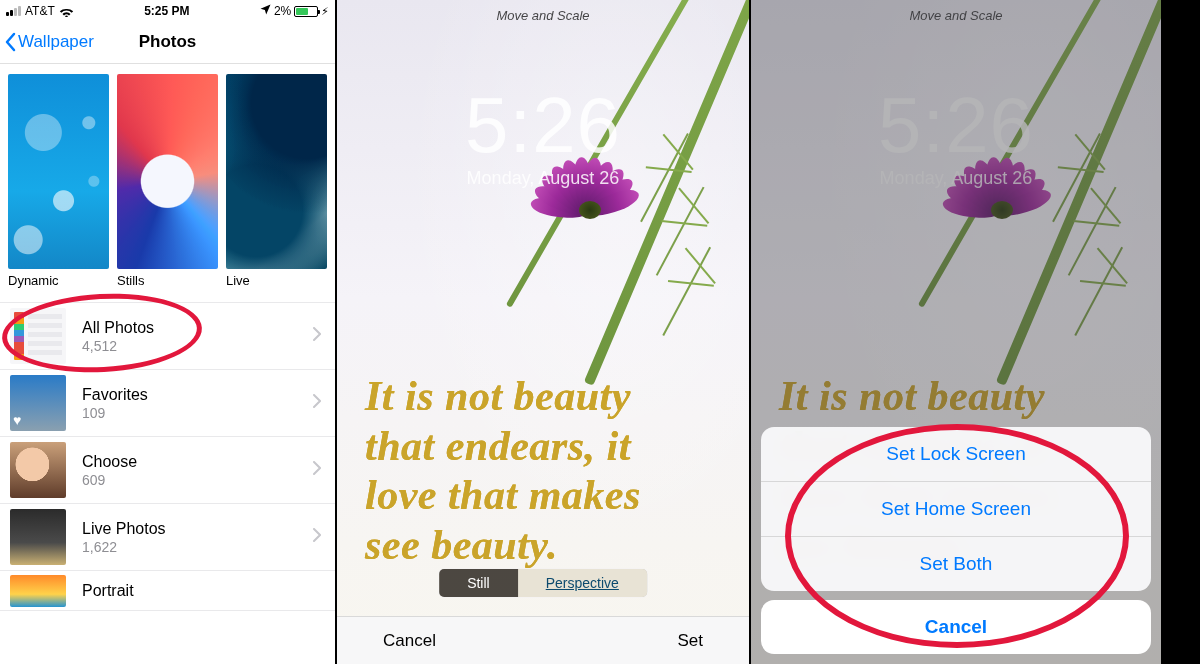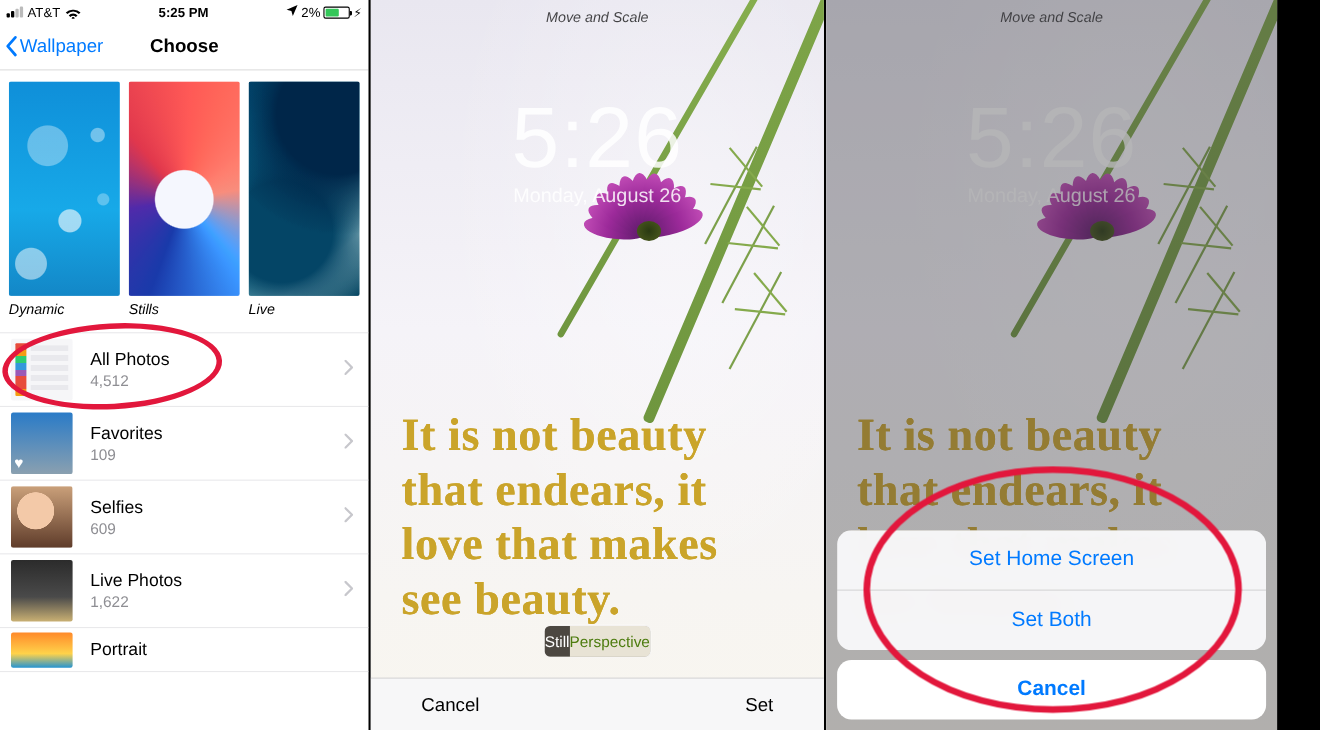--- a/index.html
+++ b/index.html
@@ -25,21 +25,21 @@
   .battery::after { content:""; position:absolute; right:-3px; top:3px; width:2px; height:4px; background:#000; border-radius:0 1px 1px 0; }
   .battery .fill { position:absolute; left:1px; top:1px; bottom:1px; width:54%; background:#34c759; border-radius:1px; }
   .bolt { font-size:11px; }
 
   .nav-bar { position:relative; height:44px; border-bottom:1px solid rgba(0,0,0,.12); display:flex; align-items:center; justify-content:center; }
   .nav-back { position:absolute; left:4px; top:0; bottom:0; display:flex; align-items:center; color:#007aff; font-size:17px; cursor:pointer; }
   .nav-back svg { margin-right:2px; }
   .nav-title { font-size:17px; font-weight:600; }
 
   .cat-row { display:flex; gap:8px; padding:10px 8px 0; }
-  .cat-item { flex:1;font-style:italic; }
+  .cat-item { flex:1; }
   .cat-thumb { width:100%; height:195px; border-radius:2px; }
   .cat-label { font-size:13px; margin-top:4px; color:#000; }
   .cat-thumb.dynamic { background:
       radial-gradient(circle at 20% 85%, rgba(255,255,255,.5) 14px, transparent 15px),
       radial-gradient(circle at 55% 65%, rgba(255,255,255,.6) 10px, transparent 11px),
       radial-gradient(circle at 35% 30%, rgba(255,255,255,.35) 18px, transparent 19px),
       radial-gradient(circle at 80% 25%, rgba(255,255,255,.4) 6px, transparent 7px),
       radial-gradient(circle at 85% 55%, rgba(255,255,255,.3) 5px, transparent 6px),
       linear-gradient(180deg,#0f8fd9,#17a9e8 60%,#1387c7); }
   .cat-thumb.stills { background:
@@ -86,32 +86,32 @@
   .frond { position:absolute; left:50%; width:2px; height:100px; background:#7ca04a; }
   .frond::before,.frond::after{ content:""; position:absolute; left:-22px; width:46px; height:2px; background:#85aa4c; }
   .frond::before{ top:20px; transform:rotate(22deg);} .frond::after{ top:40px; transform:rotate(-22deg);}
   .flower { position:absolute; right:108px; top:168px; width:110px; height:72px; }
   .petals { position:absolute; inset:0; }
   .petal { position:absolute; left:50%; top:50%; width:56px; height:18px; background:linear-gradient(90deg,#5d1a6a,#9c2a9a 60%,#c04bb5); border-radius:60% 40% 40% 60%/50% 50% 50% 50%; transform-origin:0 50%; }
   .center { position:absolute; left:44%; top:46%; width:22px; height:18px; background:radial-gradient(circle,#2a3a12,#4d5c1e); border-radius:50%; }
 
   .script { position:absolute; left:28px; right:28px; top:372px; color:#caa42a;
       font-family:"Brush Script MT","Segoe Script","Comic Sans MS",cursive;
-      font-weight:700; line-height:1.18; font-size:42px;
+      font-style:italic; font-weight:700; line-height:1.18; font-size:42px;
       text-shadow:0 0 0 #caa42a; letter-spacing:.5px; }
   .script span { display:block; }
 
   .ms-header { position:absolute; top:8px; left:0; right:0; text-align:center; font-size:13px; color:rgba(0,0,0,.72);font-style:italic; }
   .lock-time { position:absolute; top:80px; left:0; right:0; text-align:center; color:rgba(255,255,255,.85); font-weight:200; font-size:78px; letter-spacing:1px; }
   .lock-date { position:absolute; top:168px; left:0; right:0; text-align:center; color:rgba(255,255,255,.85); font-size:18px; }
 
   .seg { position:absolute; left:50%; bottom:66px; transform:translateX(-50%); display:flex; border:1px solid rgba(255,255,255,.85); border-radius:6px; overflow:hidden; background:rgba(60,50,30,.35); }
-  .seg button { border:none; background:transparent; color:#fff; font-size:14px; padding:6px 0; cursor:pointer; }
+  .seg button { border:none; background:transparent; color:#fff; font-size:14px; padding:6px 28px; cursor:pointer; }
   .seg button.active { background:rgba(20,15,10,.65); }
-  .seg button:not(.active){ background:rgba(245,240,225,.8); color:#4d7c0f; }
+  .seg button:not(.active){ background:rgba(245,240,225,.8); color:#0c4a6e;text-decoration:underline; }
 
   .toolbar { position:absolute; left:0; right:0; bottom:0; height:48px; background:#f7f7f8; border-top:1px solid rgba(0,0,0,.12); display:flex; align-items:center; justify-content:space-between; padding:0 46px; }
   .toolbar button { background:none; border:none; font-size:17px; color:#000; cursor:pointer; }
 
   
   .dim { position:absolute; inset:0; background:rgba(60,60,65,.38); }
   .sheet-wrap { position:absolute; left:10px; right:10px; bottom:10px; }
   .sheet { background:rgba(248,248,250,.96); border-radius:13px; overflow:hidden; backdrop-filter:blur(10px); }
   .sheet button { display:block; width:100%; border:none; background:transparent; color:#007aff; font-size:19px; padding:16px 0; cursor:pointer; }
   .sheet button + button { border-top:1px solid rgba(0,0,0,.12); }
@@ -155,21 +155,21 @@
     </div>
   </div>
 
   <div class="nav-bar">
     <div class="nav-back">
       <svg width="12" height="20" viewBox="0 0 12 20">
           <path d="M10 2L3 10l7 8" stroke="#007aff" stroke-width="2.5" fill="none" stroke-linecap="round" stroke-linejoin="round"></path>
         </svg>
       <span>Wallpaper</span>
     </div>
-    <span class="nav-title">Choose</span>
+    <span class="nav-title">Photos</span>
   </div>
 
   <div class="cat-row">
     <div class="cat-item">
       <div class="cat-thumb dynamic"></div>
       <div class="cat-label">Dynamic</div>
     </div>
     <div class="cat-item">
       <div class="cat-thumb stills"></div>
       <div class="cat-label">Stills</div>
@@ -203,21 +203,21 @@
       </div>
       <span class="chevron">
         <svg width="8" height="14" viewBox="0 0 8 14">
             <path d="M1 1l6 6-6 6" stroke="#c7c7cc" stroke-width="2" fill="none" stroke-linecap="round"></path>
           </svg>
       </span>
     </div>
     <div class="album-row">
       <div class="album-thumb selfies"></div>
       <div class="album-text">
-        <div class="album-title">Selfies</div>
+        <div class="album-title">Choose</div>
         <div class="album-count">609</div>
       </div>
       <span class="chevron">
         <svg width="8" height="14" viewBox="0 0 8 14">
             <path d="M1 1l6 6-6 6" stroke="#c7c7cc" stroke-width="2" fill="none" stroke-linecap="round"></path>
           </svg>
       </span>
     </div>
     <div class="album-row">
       <div class="album-thumb live"></div>
@@ -324,20 +324,21 @@
   </div>
 
   <div class="ms-header">Move and Scale</div>
   <div class="lock-time">5:26</div>
   <div class="lock-date">Monday, August 26</div>
 
   <div class="dim"></div>
 
   <div class="sheet-wrap">
     <div class="sheet">
+      <button>Set Lock Screen</button>
       <button>Set Home Screen</button>
       <button>Set Both</button>
     </div>
     <div class="sheet-cancel">
       <button>Cancel</button>
     </div>
   </div>
 
   <div class="annot a2"></div>
 </div>

